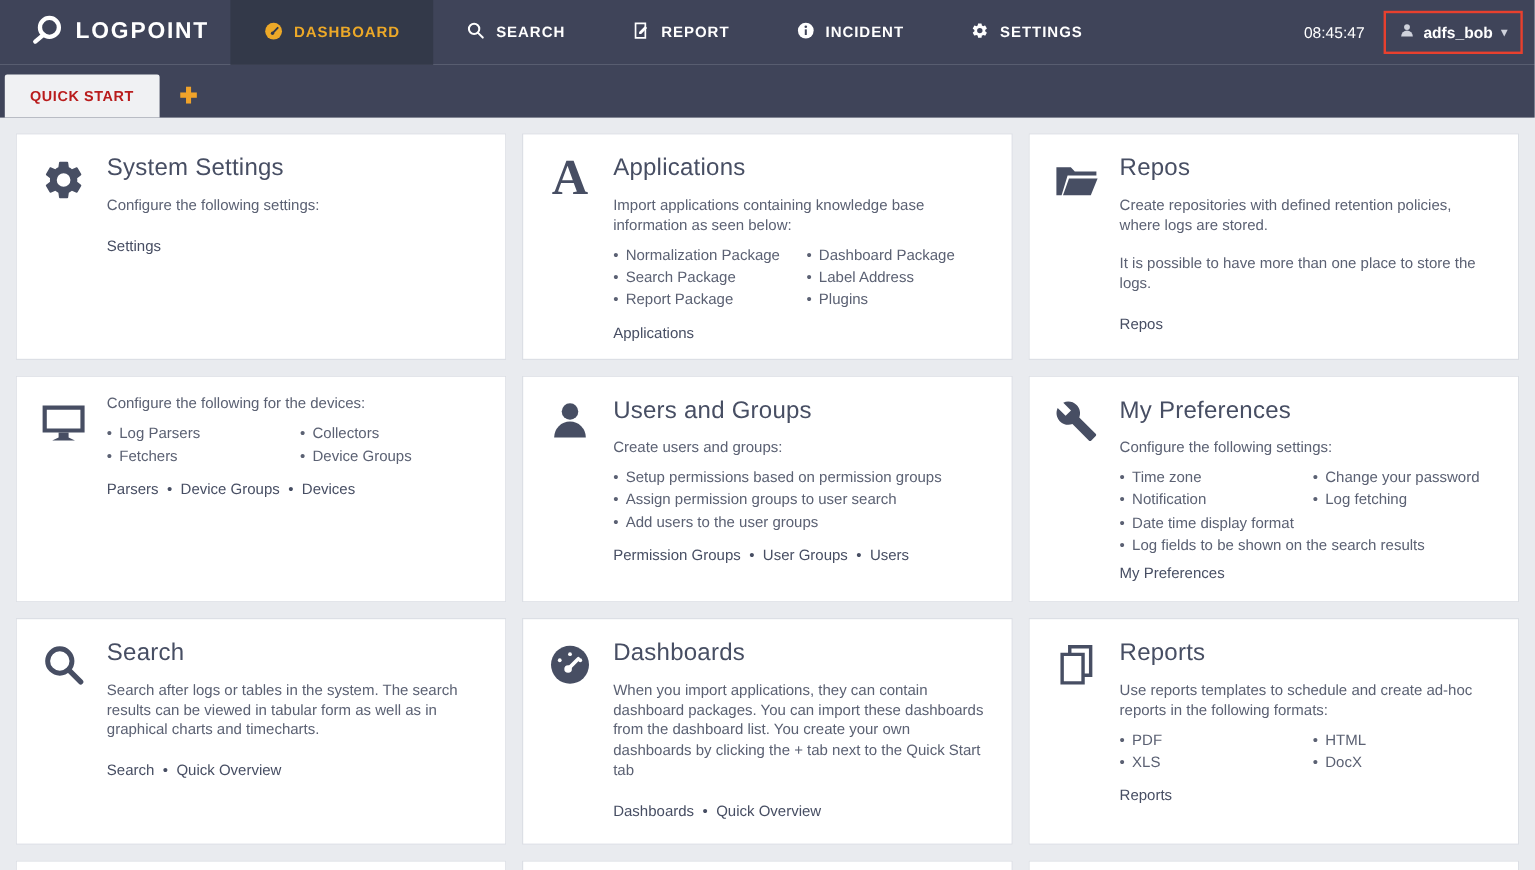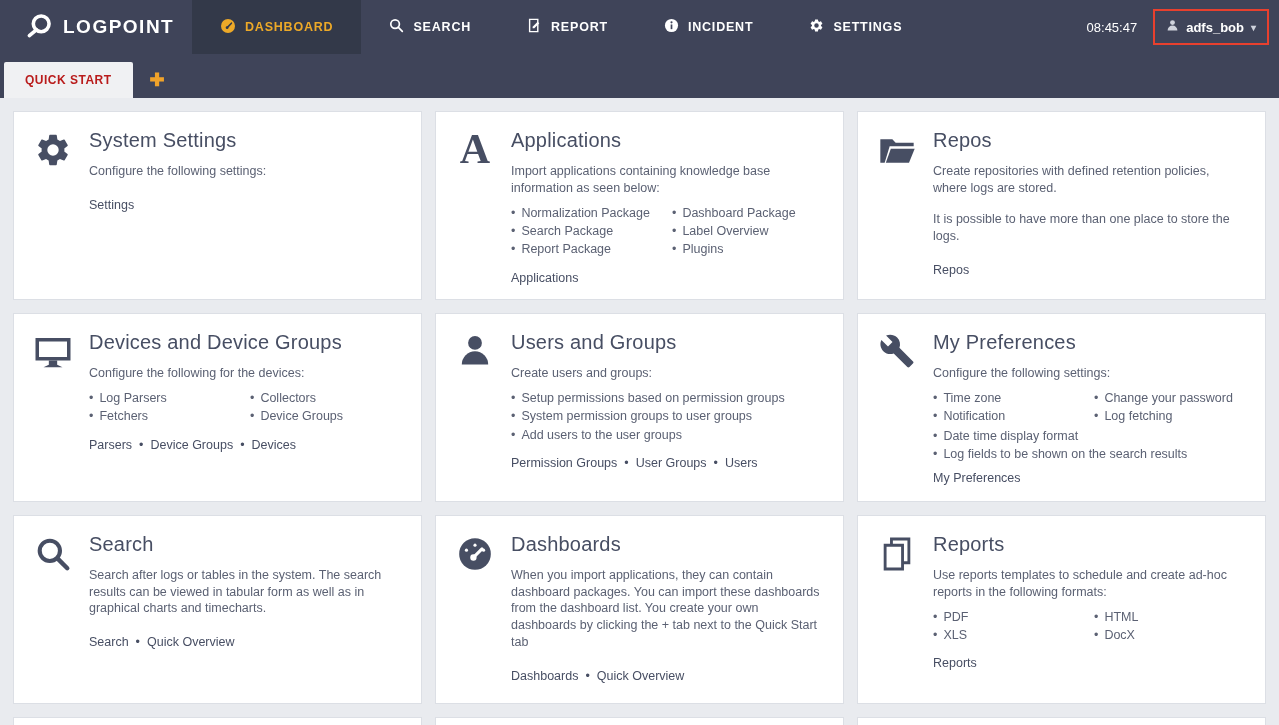--- a/index.html
+++ b/index.html
@@ -147,21 +147,21 @@
       <h2 class="card-title">Applications</h2>
       <p class="card-text">Import applications containing knowledge base information as seen below:</p>
       <div class="cols">
         <ul class="bullets">
           <li>Normalization Package</li>
           <li>Search Package</li>
           <li>Report Package</li>
         </ul>
         <ul class="bullets">
           <li>Dashboard Package</li>
-          <li>Label Overview</li>
+          <li>Label Address</li>
           <li>Plugins</li>
         </ul>
       </div>
       <div class="card-links">
         <a class="card-link">Applications</a>
       </div>
     </div>
   </section>
 
   <section class="card">
@@ -182,21 +182,20 @@
   </section>
 
   <section class="card">
     <div class="card-icon">
       <svg width="40" height="40" viewBox="0 0 24 24" fill="currentColor">
           <path fill-rule="evenodd" d="M1.5 3h21v13.5h-21zM3.6 5.1h16.8v9.3H3.6z"></path>
           <path d="M9.5 16.5h5V19l3.2 1.5H6.3L9.5 19z"></path>
         </svg>
     </div>
     <div class="card-body">
-      <h2 class="card-title">Devices and Device Groups</h2>
       <p class="card-text">Configure the following for the devices:</p>
       <div class="cols">
         <ul class="bullets">
           <li>Log Parsers</li>
           <li>Fetchers</li>
         </ul>
         <ul class="bullets">
           <li>Collectors</li>
           <li>Device Groups</li>
         </ul>
@@ -212,21 +211,21 @@
       <svg width="36" height="36" viewBox="0 0 24 24" fill="currentColor">
           <circle cx="12" cy="6.6" r="4.6"></circle>
           <path d="M3.2 21a8.8 8.8 0 0117.6 0z"></path>
         </svg>
     </div>
     <div class="card-body">
       <h2 class="card-title">Users and Groups</h2>
       <p class="card-text">Create users and groups:</p>
       <ul class="bullets">
         <li>Setup permissions based on permission groups</li>
-        <li>System permission groups to user groups</li>
+        <li>Assign permission groups to user search</li>
         <li>Add users to the user groups</li>
       </ul>
       <div class="card-links">
         <a class="card-link">Permission Groups</a><a class="card-link">User Groups</a><a class="card-link">Users</a>
       </div>
     </div>
   </section>
 
   <section class="card">
     <div class="card-icon">

